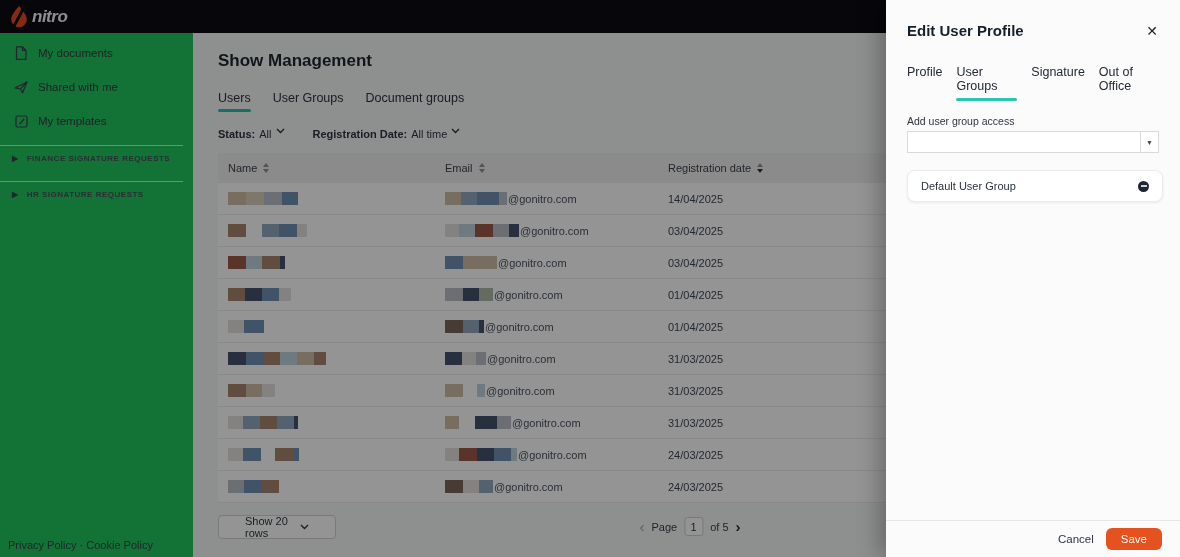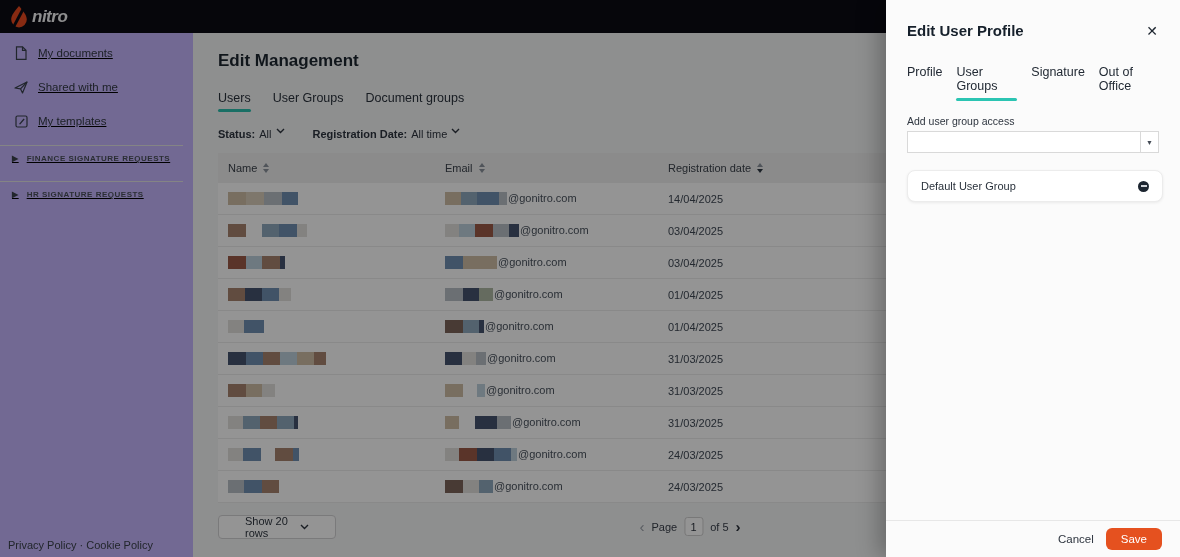--- a/index.html
+++ b/index.html
@@ -6,21 +6,21 @@
   html,body { background:#555; }
   body { font-family:"Liberation Sans", sans-serif; }
   .screen { position:relative; width:1180px; height:557px; background:#f5f6f7; overflow:hidden; margin:0 auto; }
 
   
   .topbar { position:absolute; left:0; top:0; width:100%; height:33px; background:#0b0b13; display:flex; align-items:center; padding-left:10px; z-index:5; }
   .logo { display:flex; align-items:center; gap:4px; cursor:pointer; }
   .logo-word { color:#f4f4f6; font-size:17px; font-weight:800; font-style:italic; letter-spacing:-0.5px; }
 
   
-  .sidebar { position:absolute; left:0; top:33px; width:193px; bottom:0; background:#c4b5fd; z-index:1;text-decoration:underline; }
+  .sidebar { position:absolute; left:0; top:33px; width:193px; bottom:0; background:#22c55e; z-index:1; }
   .side-item { display:flex; align-items:center; gap:10px; padding:7px 14px; font-size:11.5px; color:#333a45; cursor:pointer; margin-top:6px; }
   .side-item .ic { width:14px; height:14px; display:flex; align-items:center; justify-content:center; }
   .side-divider { border-top:1px solid #e3e3e5; margin:10px 0 0 0; width:183px; }
   .side-group { display:flex; align-items:center; gap:8px; padding:8px 12px; font-size:8px; font-weight:700; letter-spacing:.5px; color:#4a505a; cursor:pointer; }
   .caret { font-size:8px; color:#3c424c; line-height:1; }
   .side-footer { position:absolute; left:8px; bottom:6px; font-size:11px; color:#3b424c; }
   .side-footer span { cursor:pointer; }
 
   
   .main { position:absolute; left:193px; top:33px; right:0; bottom:0; padding:18px 0 0 25px; z-index:1; }
@@ -40,21 +40,21 @@
   .th { display:flex; align-items:center; gap:6px; font-size:11px; color:#3c434c; cursor:pointer; }
   .th-name { width:227px; padding-left:10px; }
   .th-email { width:223px; }
   .th-date { flex:1; }
   .sort { display:inline-flex; flex-direction:column; gap:2px; }
   .sort i { width:0; height:0; border-left:3.5px solid transparent; border-right:3.5px solid transparent; display:block; }
   .sort .up { border-bottom:4px solid #8a929c; }
   .sort .dn { border-top:4px solid #8a929c; }
   .sort.desc .dn { border-top-color:#2e3742; }
   .trow { display:flex; height:32px; align-items:center; border-bottom:1px solid #ececec; background:#fff; cursor:pointer; }
-  .cell { display:flex; }
+  .cell { display:flex; align-items:center; }
   .c-name { width:227px; padding-left:10px; }
   .c-email { width:223px; }
   .c-date { flex:1; font-size:11px; color:#3f4854; }
   .blocks { display:flex; height:13px; }
   .blk { height:13px; display:block; }
   .domain { font-size:11px; color:#49525d; margin-left:1px; }
   .b-tan{background:#cfbda6}.b-beige{background:#d9cdbb}.b-brown{background:#a8846e}
   .b-redbrown{background:#9c5a47}.b-darkbrown{background:#7c655a}.b-navy{background:#46536f}
   .b-blue{background:#7090b2}.b-steel{background:#8fa9bd}.b-lightblue{background:#bdd0dc}
   .b-gray{background:#b9c0c7}.b-pale{background:#e2e1dd}.b-sage{background:#aeb8a4}
@@ -150,21 +150,21 @@
       <span>HR SIGNATURE REQUESTS</span>
     </div>
     <div class="side-footer">
       <span>Privacy Policy</span>
       <span>·</span>
       <span>Cookie Policy</span>
     </div>
   </aside>
 
   <main class="main">
-    <h1 class="page-title">Edit Management</h1>
+    <h1 class="page-title">Show Management</h1>
 
     <div class="tabs">
       <div class="tab active">Users</div>
       <div class="tab">User Groups</div>
       <div class="tab">Document groups</div>
     </div>
 
     <div class="filters">
       <div class="filter">
         <b>Status:</b>

